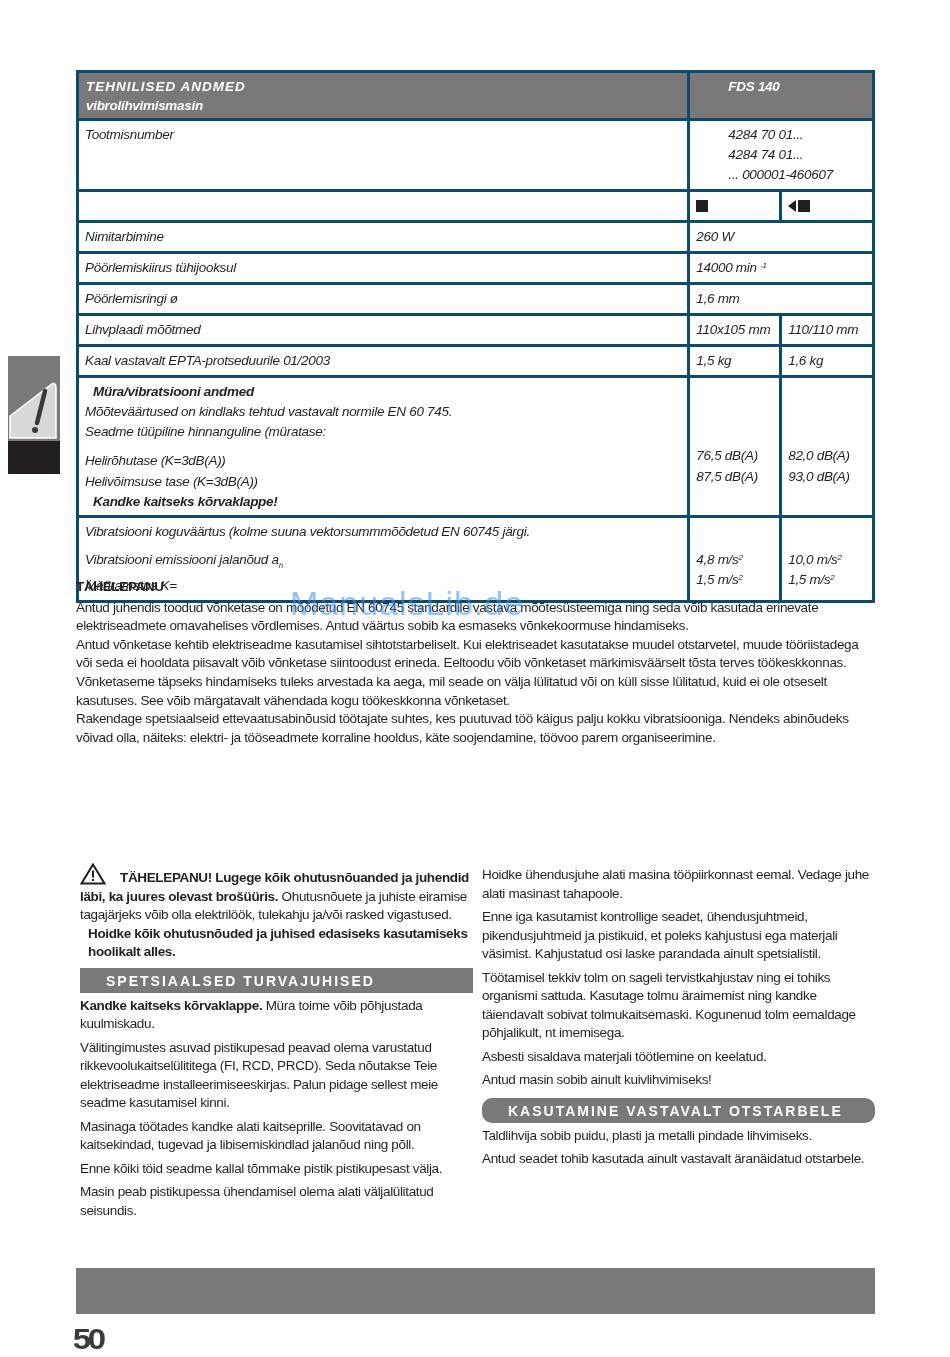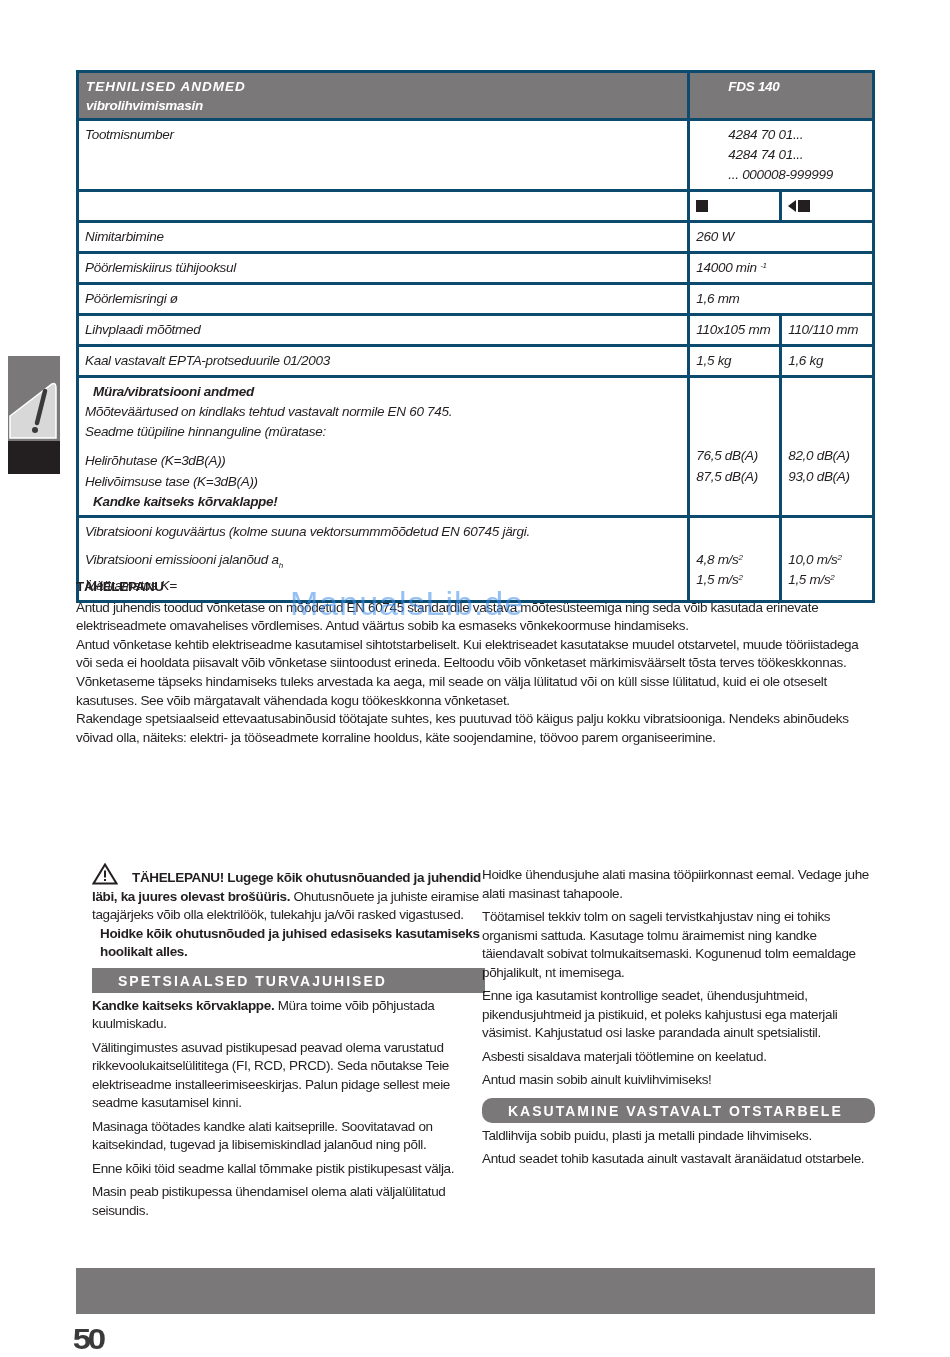--- a/index.html
+++ b/index.html
@@ -30,21 +30,21 @@
   .gap { height: 8px; }
   .tight { line-height: 17px; }
 
   
   .notice { position: absolute; left: 76px; top: 578px; width: 800px; font-size: 13.5px; line-height: 18.6px; letter-spacing: -0.35px; }
   .notice h3 { font-size: 13.5px; font-weight: bold; margin-bottom: 2px; }
   .watermark { position: absolute; left: 290px; top: 584px; font-size: 34px; font-weight: normal; color: rgba(60,140,235,0.55); letter-spacing: 1px; pointer-events: none; }
 
   
   .col { position: absolute; width: 393px; font-size: 13.5px; line-height: 18.5px; letter-spacing: -0.35px; }
-  .col.left { left: 92px; top: 863px; }
+  .col.left { left: 80px; top: 863px; }
   .col.right { left: 482px; top: 866px; }
   .col p { margin-bottom: 5px; }
   .warn-icon { display: inline-block; width: 26px; height: 22px; vertical-align: -3px; margin-right: 14px; }
   .section-bar { background: #7a7879; color: #ffffff; font-weight: bold; letter-spacing: 2px; font-size: 14px; padding: 3px 26px; height: 25px; line-height: 20px; margin: 6px 0 4px 0; }
 
   
   .footer-bar { position: absolute; left: 76px; top: 1268px; width: 799px; height: 46px; background: #7a7879; }
   .page-num { position: absolute; left: 74px; top: 1322px; font-size: 30px; font-weight: bold; color: #3a3a3a; letter-spacing: -3px; font-family: "Liberation Sans", sans-serif; transform: scaleX(1.1); }
 </style>
 </head>
@@ -67,21 +67,21 @@
       <div class="head-title">TEHNILISED ANDMED</div>
       <div>vibrolihvimismasin</div>
     </td>
     <td colspan="2" style="padding-left:38px;">FDS 140</td>
   </tr>
   <tr>
     <td style="height:69px;">Tootmisnumber</td>
     <td colspan="2" class="prodnums">
       <div>4284 70 01...</div>
       <div>4284 74 01...</div>
-      <div>... 000008-999999</div>
+      <div>... 000001-460607</div>
     </td>
   </tr>
   <tr>
     <td style="height:27px;"></td>
     <td class="center col-a"><span class="sq"></span></td>
     <td class="center col-b"><span class="tri"></span><span class="sq"></span></td>
   </tr>
   <tr>
     <td>Nimitarbimine</td>
     <td colspan="2" class="center">260 W</td>
@@ -167,22 +167,22 @@
   <div class="section-bar">SPETSIAALSED TURVAJUHISED</div>
   <p><b>Kandke kaitseks kõrvaklappe.</b><span> Müra toime võib põhjustada kuulmiskadu.</span></p>
   <p>Välitingimustes asuvad pistikupesad peavad olema varustatud rikkevoolukaitselülititega (FI, RCD, PRCD). Seda nõutakse Teie elektriseadme installeerimiseeskirjas. Palun pidage sellest meie seadme kasutamisel kinni.</p>
   <p>Masinaga töötades kandke alati kaitseprille. Soovitatavad on kaitsekindad, tugevad ja libisemiskindlad jalanõud ning põll.</p>
   <p>Enne kõiki töid seadme kallal tõmmake pistik pistikupesast välja.</p>
   <p>Masin peab pistikupessa ühendamisel olema alati väljalülitatud seisundis.</p>
 </div>
 
 <div class="col right">
   <p>Hoidke ühendusjuhe alati masina tööpiirkonnast eemal. Vedage juhe alati masinast tahapoole.</p>
+  <p>Enne iga kasutamist kontrollige seadet, ühendusjuhtmeid, pikendusjuhtmeid ja pistikuid, et poleks kahjustusi ega materjali väsimist. Kahjustatud osi laske parandada ainult spetsialistil.</p>
   <p>Töötamisel tekkiv tolm on sageli tervistkahjustav ning ei tohiks organismi sattuda. Kasutage tolmu äraimemist ning kandke täiendavalt sobivat tolmukaitsemaski. Kogunenud tolm eemaldage põhjalikult, nt imemisega.</p>
-  <p>Enne iga kasutamist kontrollige seadet, ühendusjuhtmeid, pikendusjuhtmeid ja pistikuid, et poleks kahjustusi ega materjali väsimist. Kahjustatud osi laske parandada ainult spetsialistil.</p>
   <p>Asbesti sisaldava materjali töötlemine on keelatud.</p>
   <p>Antud masin sobib ainult kuivlihvimiseks!</p>
   <div class="section-bar" style="margin-top:8px;border-radius:10px;">KASUTAMINE VASTAVALT OTSTARBELE</div>
   <p>Taldlihvija sobib puidu, plasti ja metalli pindade lihvimiseks.</p>
   <p>Antud seadet tohib kasutada ainult vastavalt äranäidatud otstarbele.</p>
 </div>
 
 <div class="footer-bar"></div>
 <div class="page-num">50</div>
 

